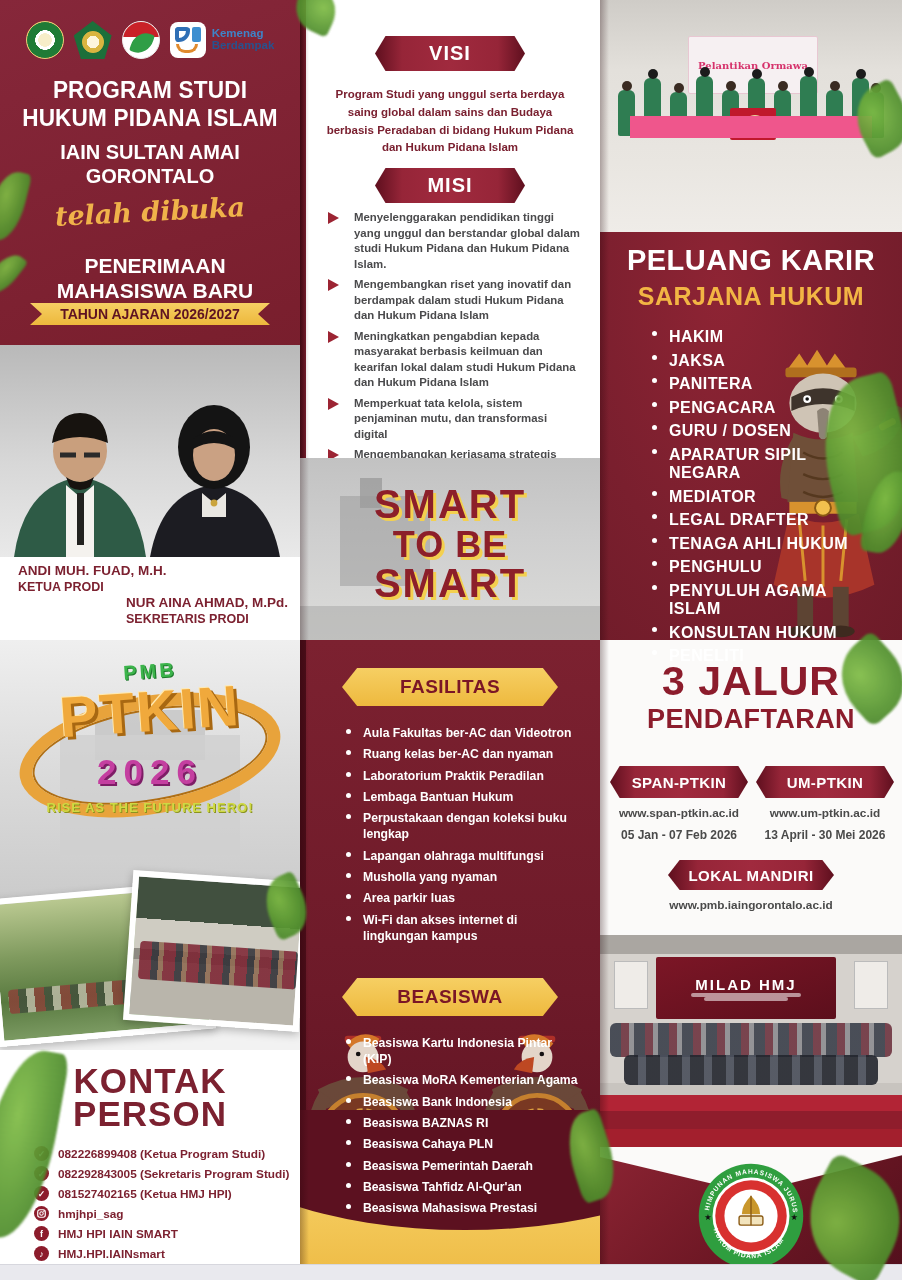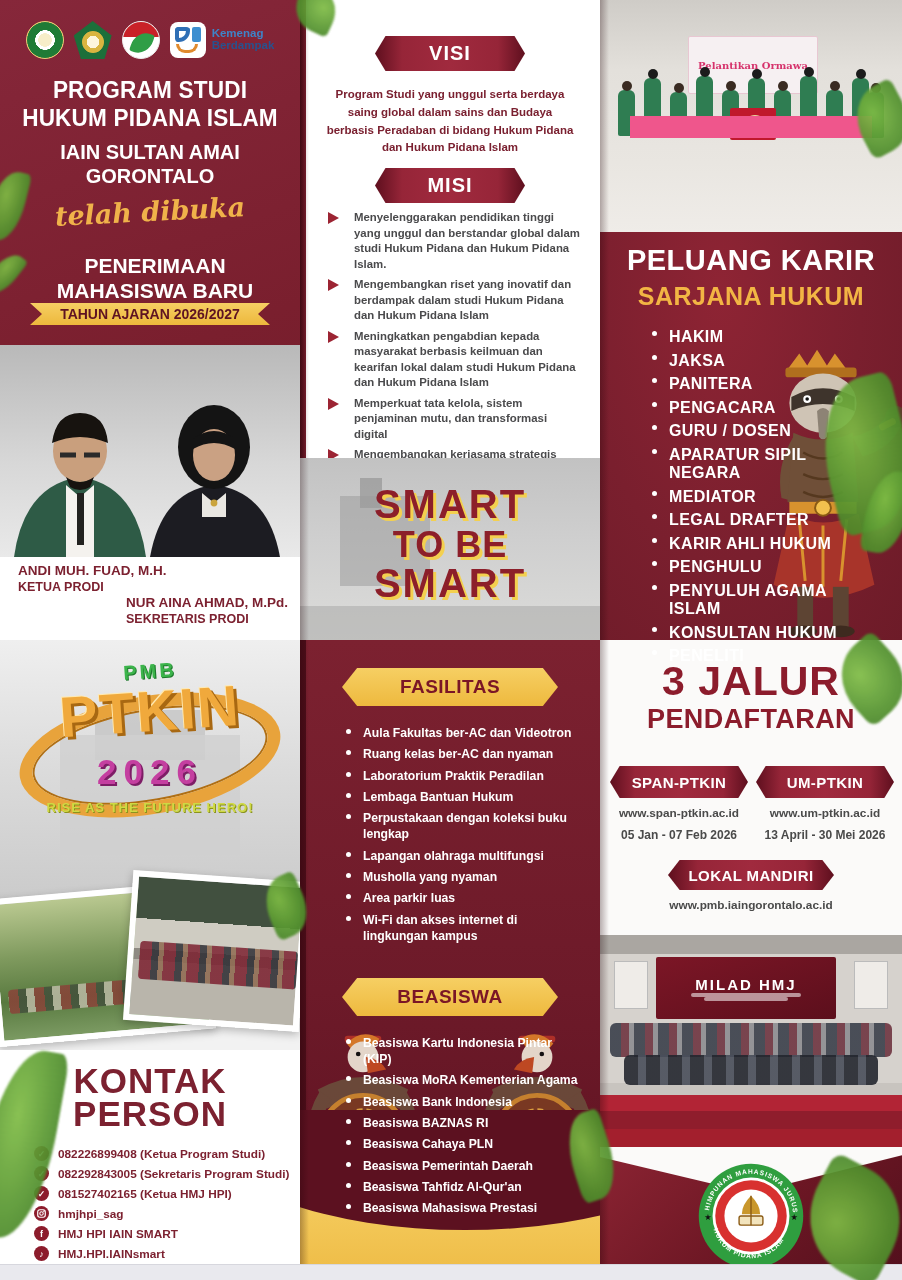--- a/index.html
+++ b/index.html
@@ -295,21 +295,21 @@
     <div class="abs career-h2 c">SARJANA HUKUM</div>
     <ul class="abs career-list">
       <li><span class="dotb"></span><span>HAKIM</span></li>
       <li><span class="dotb"></span><span>JAKSA</span></li>
       <li><span class="dotb"></span><span>PANITERA</span></li>
       <li><span class="dotb"></span><span>PENGACARA</span></li>
       <li><span class="dotb"></span><span>GURU / DOSEN</span></li>
       <li><span class="dotb"></span><span>APARATUR SIPIL NEGARA</span></li>
       <li><span class="dotb"></span><span>MEDIATOR</span></li>
       <li><span class="dotb"></span><span>LEGAL DRAFTER</span></li>
-      <li><span class="dotb"></span><span>KARIR AHLI HUKUM</span></li>
+      <li><span class="dotb"></span><span>TENAGA AHLI HUKUM</span></li>
       <li><span class="dotb"></span><span>PENGHULU</span></li>
       <li><span class="dotb"></span><span>PENYULUH AGAMA ISLAM</span></li>
       <li><span class="dotb"></span><span>KONSULTAN HUKUM</span></li>
       <li><span class="dotb"></span><span>PENELITI</span></li>
     </ul>
     <svg class="abs garuda" viewBox="0 0 170 300">
       <path d="M50 28 l12 -16 8 12 10 -16 10 16 8 -12 12 16 z" fill="#d8922e"></path>
       <rect x="48" y="26" width="72" height="10" rx="3" fill="#b06f1e"></rect>
       <ellipse cx="86" cy="62" rx="34" ry="30" fill="#cfc4b5"></ellipse>
       <path d="M54 56 q32 -18 64 0 l0 14 q-32 -14 -64 0 z" fill="#3e342c"></path>

